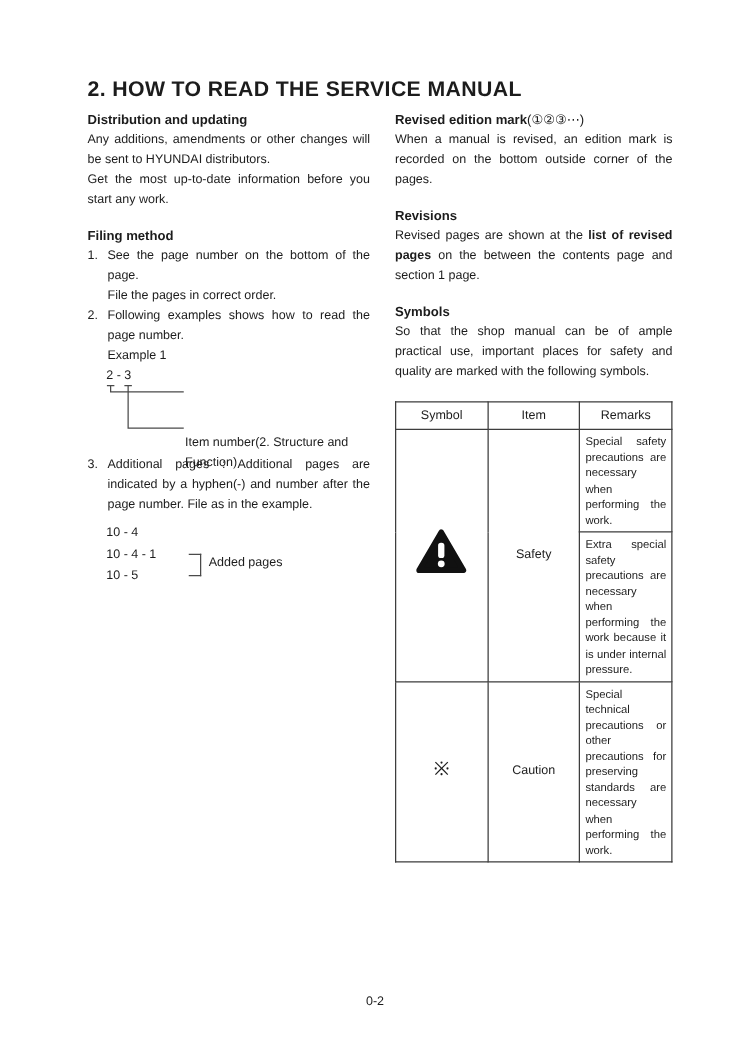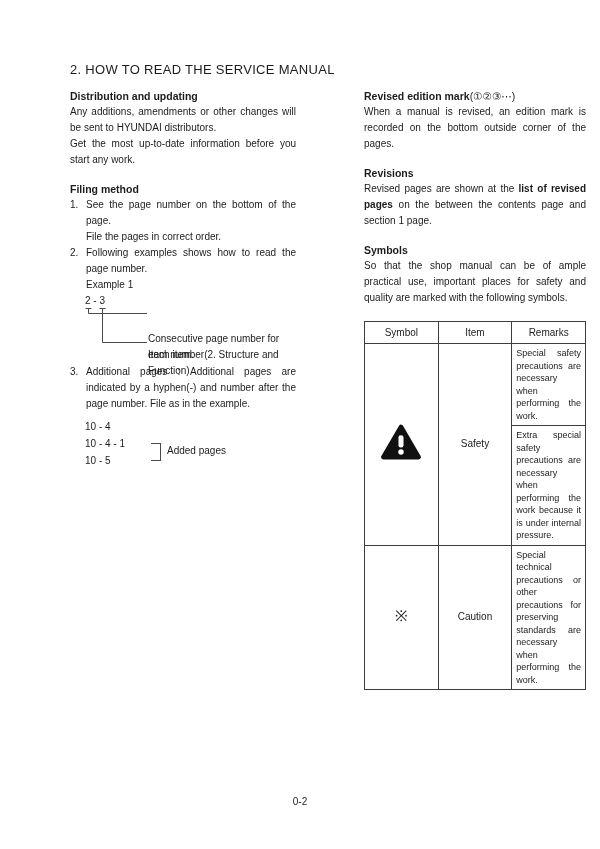--- a/index.html
+++ b/index.html
@@ -6,27 +6,27 @@
   body {
     width: 600px; height: 849px;
     background: #ffffff;
     font-family: "Liberation Sans", sans-serif;
     color: #1c1c1c;
     position: relative;
     overflow: hidden;
   }
   .page-title {
     position: absolute; left: 70px; top: 62px;
-    font-size: 13px; font-weight: normal; letter-spacing: 0.3px;
+    font-size: 17px; font-weight: bold; letter-spacing: 0.3px;
     white-space: nowrap;
     text-align: right;
   }
   .col { position: absolute; top: 88px; font-size: 10px; line-height: 16px; }
   .col-left  { left: 70px;  width: 226px; }
-  .col-right { left: 316px; width: 222px; margin-left: 48px; }
+  .col-right { left: 316px; width: 222px; }
   .sec-heading { font-size: 10.5px; font-weight: bold; margin: 0; line-height: 16px; }
   .sec-heading .marks { font-weight: normal; }
   .gap { margin-top: 13px; }
   p.body { margin: 0; text-align: justify; }
   .b { font-weight: bold; }
 
   
   .li { position: relative; padding-left: 16px; margin: 0; }
   .li .num { position: absolute; left: 0; top: 0; }
 
@@ -101,24 +101,20 @@
         <path d="M0.5 1.5 H6.5"></path>
         <path d="M3.5 1.5 V6.5 H62"></path>
         <path d="M14.5 1.5 H20.5"></path>
         <path d="M17.5 1.5 V35.5 H62"></path>
       </g>
     </svg>
     <div class="dlabel dlabel-item">
       <div>Item number(2. Structure and</div>
       <div>Function)</div>
     </div>
-    <div class="dlabel dlabel-page">
-      <div>Consecutive page number for</div>
-      <div>each item.</div>
-    </div>
   </div>
 
   <div class="li">
     <span class="num">3.</span>
     <p class="body">Additional pages : Additional pages are indicated by a hyphen(-) and number after the page number.  File as in the example.</p>
   </div>
 
   <div class="pages">
     <div class="pline">10 - 4</div>
     <div class="pline">10 - 4 - 1</div>

